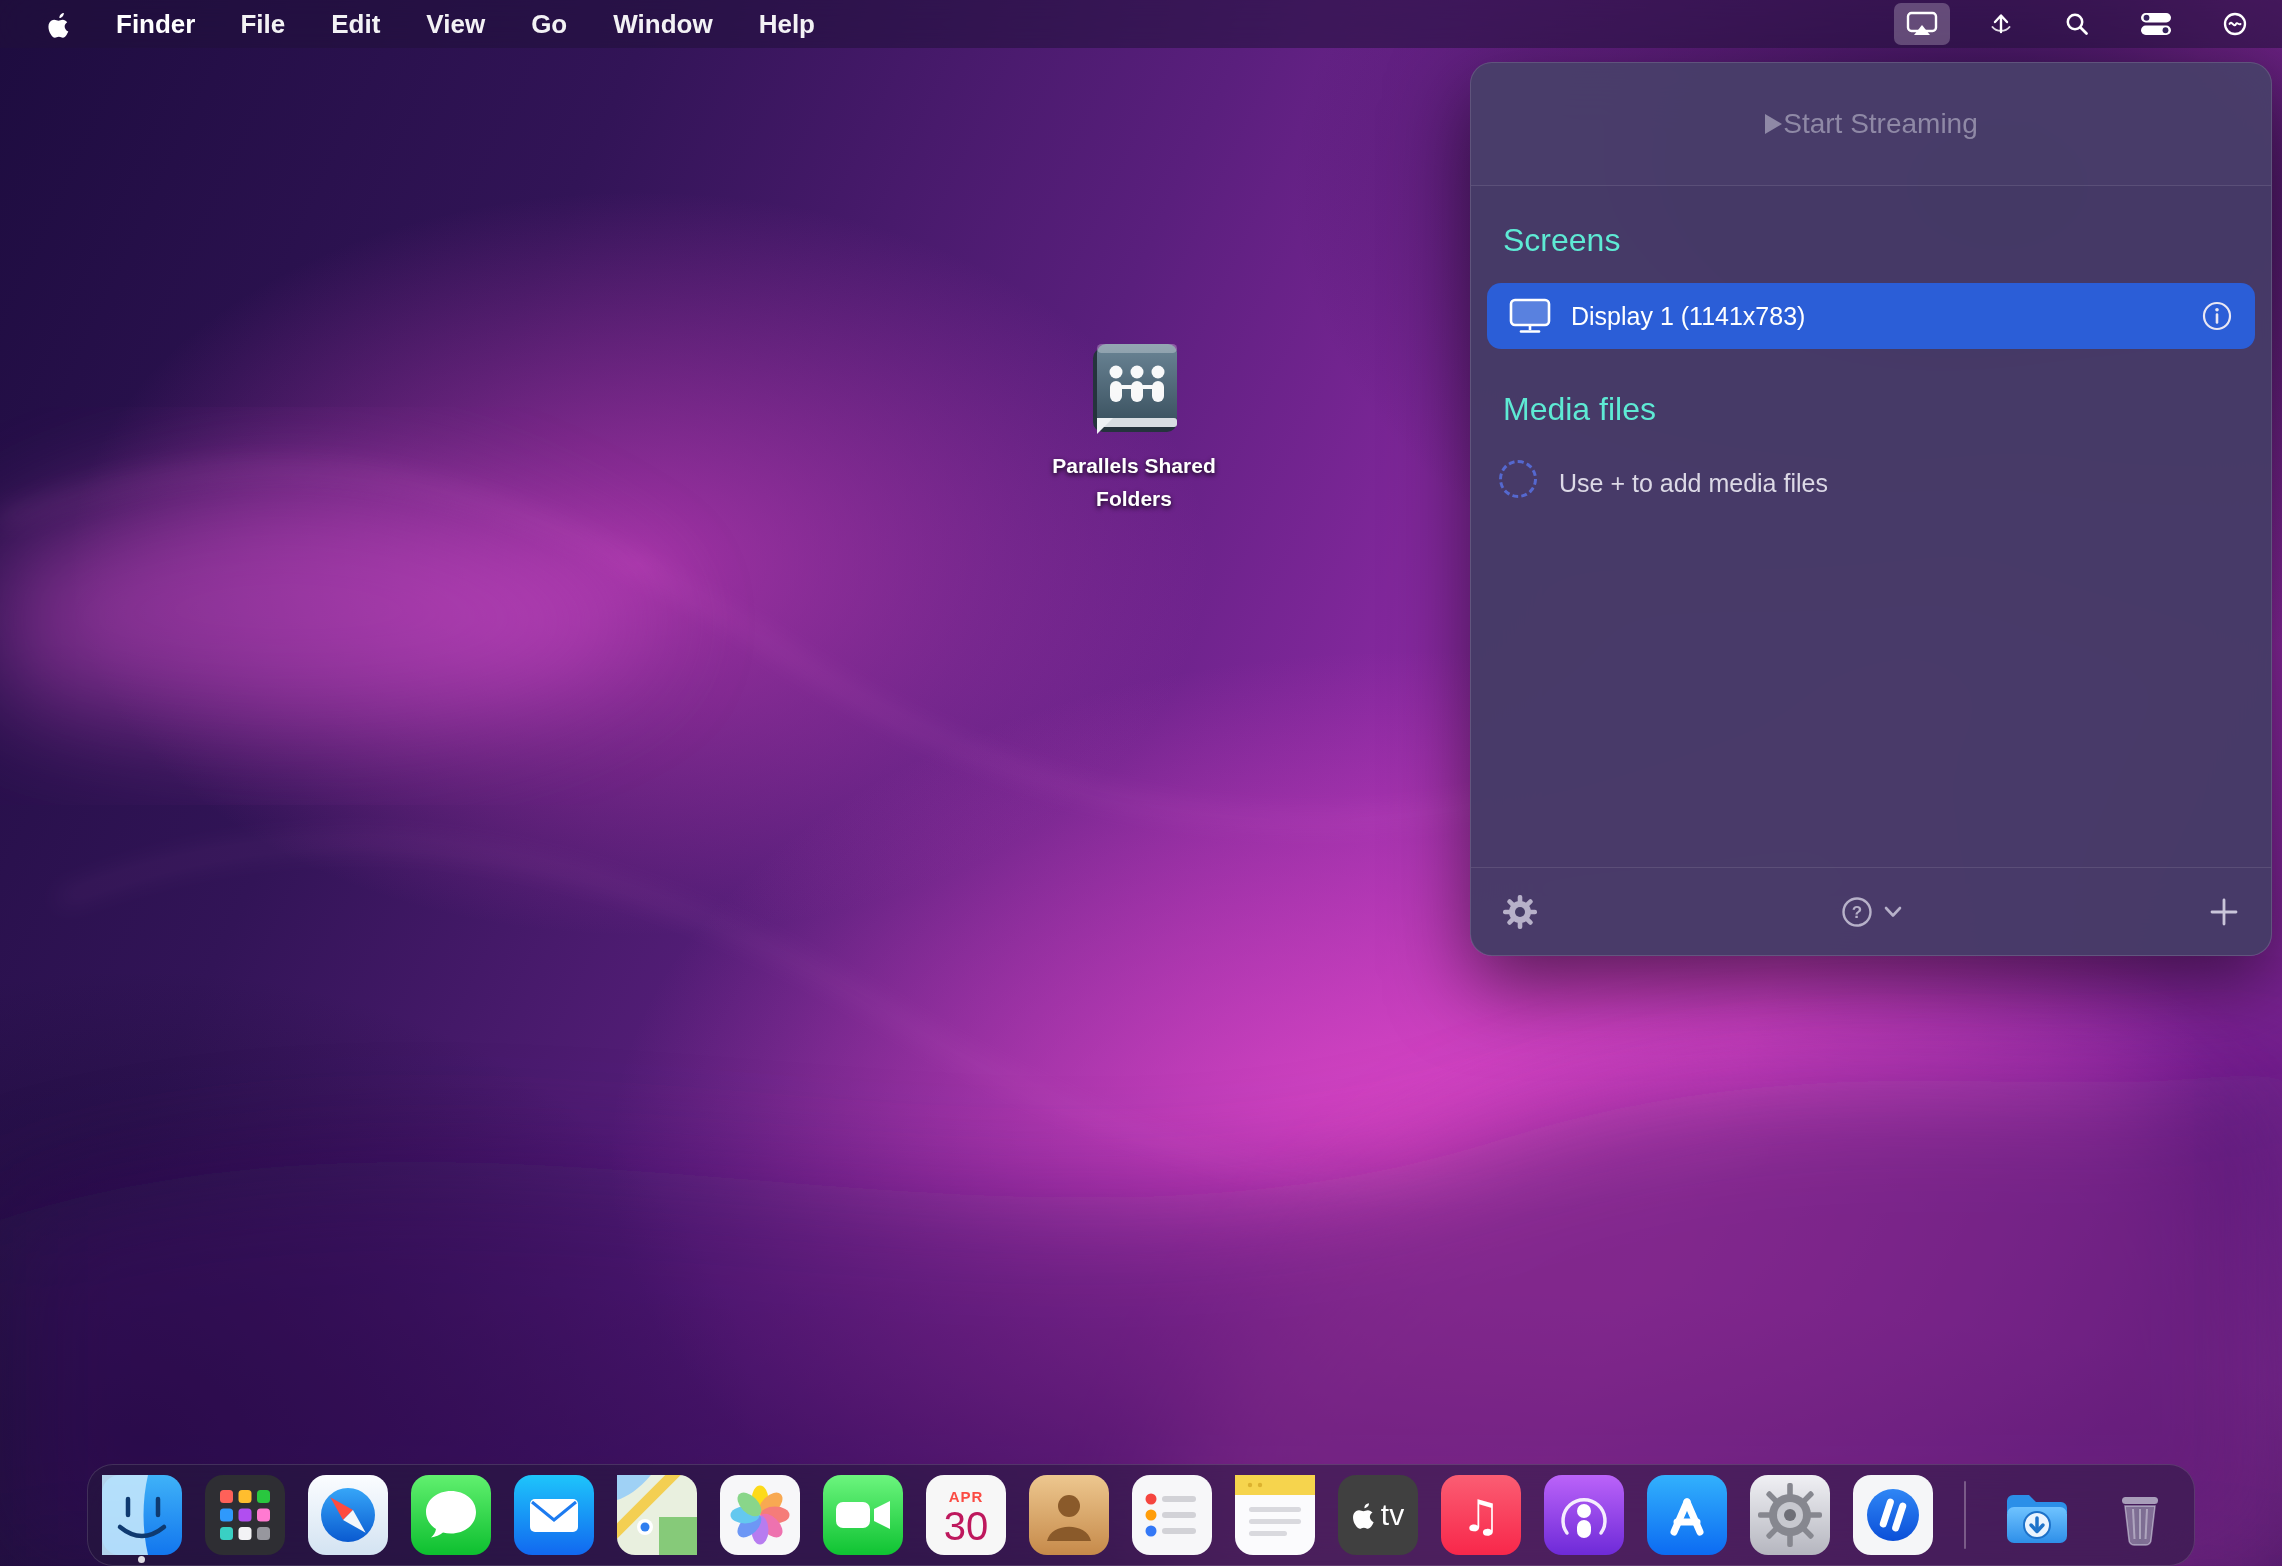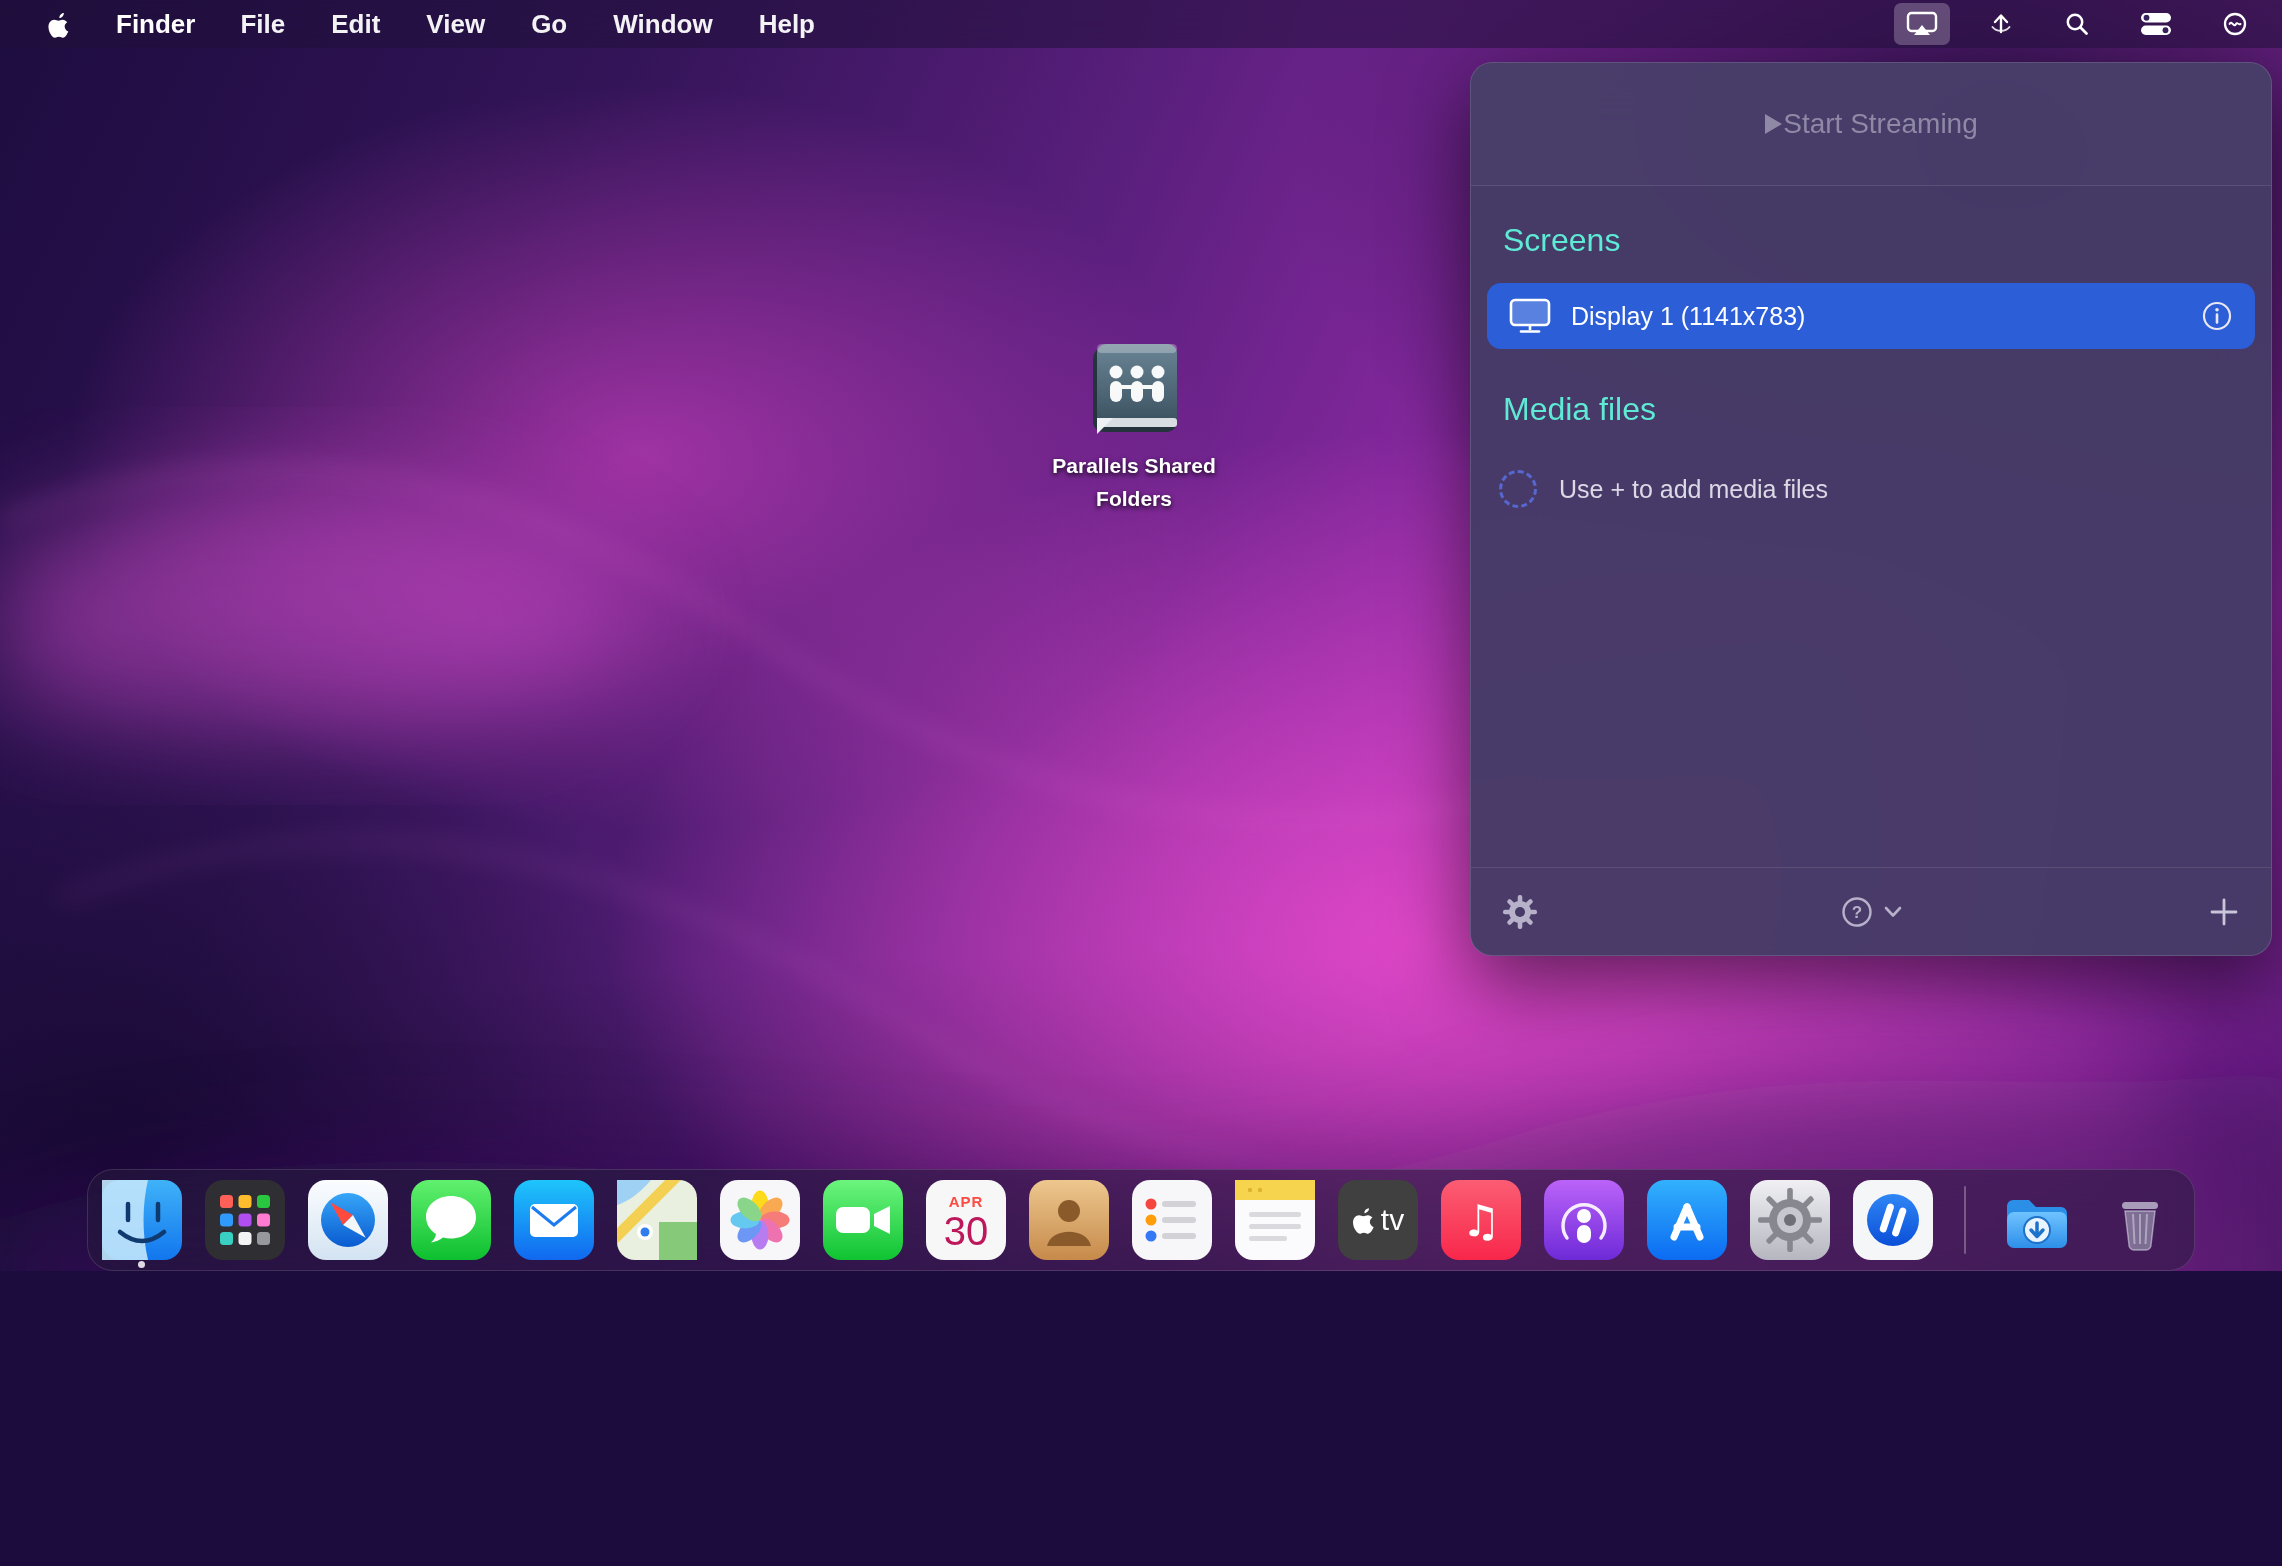--- a/index.html
+++ b/index.html
@@ -1,18 +1,18 @@
 <!DOCTYPE html>
 <html><head>
 <meta charset="utf-8">
 <style>
   * { margin:0; padding:0; box-sizing:border-box; }
   html,body { width:2282px; height:1566px; overflow:hidden; background:#1c0c3d;
     font-family:"Liberation Sans", sans-serif; }
-  #screen { position:relative; width:2282px; height:1271px; overflow:hidden; }
+  #screen { position:relative; width:2282px; height:1566px; overflow:hidden; }
 
   
   #wallpaper { position:absolute; inset:0;
     background:
       radial-gradient(1300px 820px at 62% 74%, rgba(233,75,203,0.85) 0%, rgba(233,75,203,0) 62%),
       radial-gradient(950px 620px at 28% 36%, rgba(200,62,190,0.70) 0%, rgba(200,62,190,0) 60%),
       radial-gradient(1100px 760px at 88% 12%, rgba(28,12,62,0.92) 0%, rgba(28,12,62,0) 65%),
       radial-gradient(1000px 760px at 6% 92%, rgba(18,8,44,0.88) 0%, rgba(18,8,44,0) 62%),
       radial-gradient(2400px 600px at 50% 108%, rgba(24,7,50,0.92) 0%, rgba(24,7,50,0) 70%),
       linear-gradient(115deg, #1d0c3f 0%, #321457 22%, #5a1f7d 42%, #8e2aa5 60%, #b335bd 74%, #86269e 88%, #5d1a77 100%);
@@ -39,21 +39,21 @@
     border-radius:22px; box-shadow:0 30px 80px rgba(0,0,0,0.55);
     backdrop-filter:blur(30px); z-index:40; color:#fff; overflow:hidden; }
   .pop-header { height:123px; display:flex; align-items:center; justify-content:center;
     gap:0; border-bottom:1px solid rgba(255,255,255,0.10);
     background:rgba(255,255,255,0.02); color:#8f89a6; font-size:28px; }
   .section-label { margin:36px 7px 0 32px; color:#5eead4; font-size:32px; }
   .display-row { margin:24px 16px 0 16px; height:66px; border-radius:14px;
     background:#2b5ed7; display:flex; align-items:center; padding:0 22px; gap:20px; }
   .display-row .row-label { font-size:25px; color:#fff; }
   .row-spacer { flex:1; }
-  .media-row { margin:42px 0 0 28px; display:flex; align-items:center; gap:22px; }
+  .media-row { margin:32px 0 0 28px; display:flex; align-items:flex-end; gap:22px; }
   .dashed-circle { width:38px; height:38px; border-radius:50%;
     border:3px dashed #5568cf; flex:none; }
   .media-hint { color:#dcd9e6; font-size:25px; }
   .pop-footer { position:absolute; left:0; right:0; bottom:0; height:88px;
     border-top:1px solid rgba(255,255,255,0.10);
     display:flex; align-items:center; padding:0 30px; }
   .footer-center { position:absolute; left:50%; transform:translateX(-50%);
     display:flex; align-items:center; gap:10px; }
   .footer-right { margin-left:auto; display:flex; align-items:center; }
 

